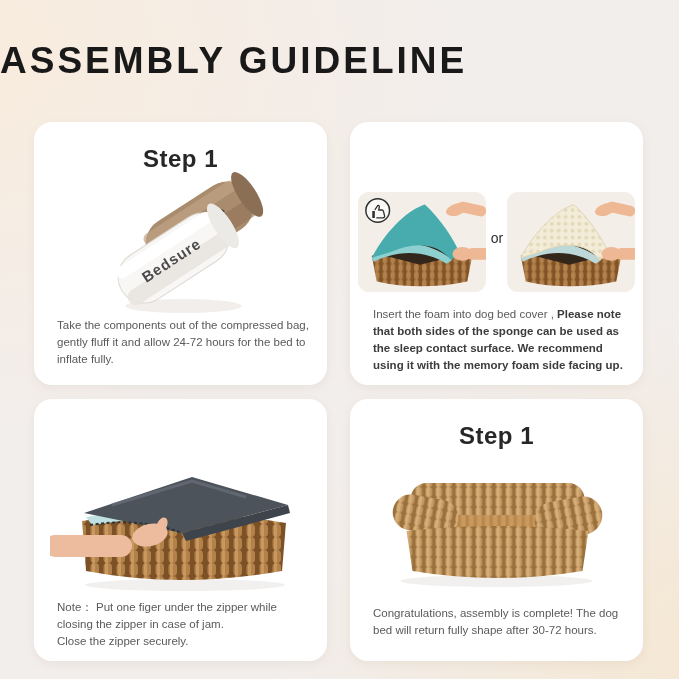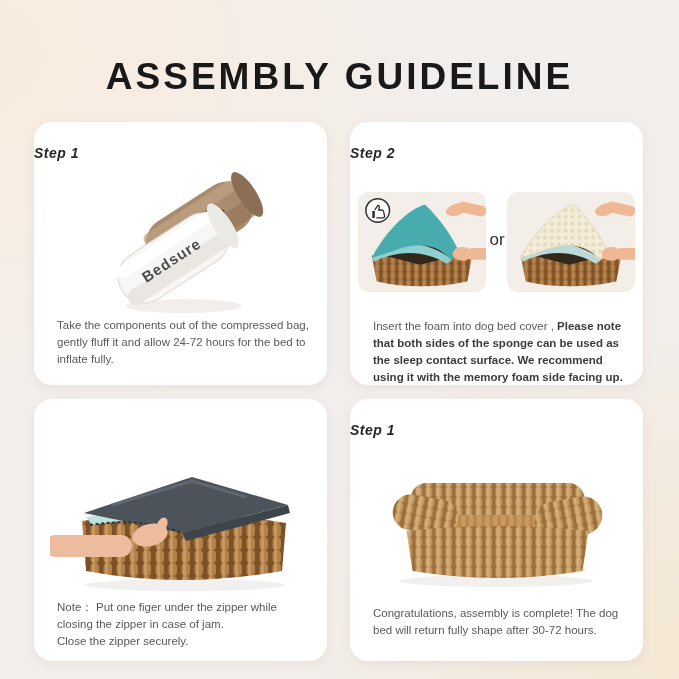--- a/index.html
+++ b/index.html
@@ -7,53 +7,53 @@
   body { font-family:"Liberation Sans", sans-serif; }
   .stage {
     position:relative; width:679px; height:679px; overflow:hidden;
     background:
       radial-gradient(900px 700px at -5% 8%, #f9ecdd 0%, rgba(249,236,221,0) 55%),
       radial-gradient(820px 620px at 106% 96%, #f5e7d2 0%, rgba(245,231,210,0) 55%),
       #f2eeec;
   }
   .page-title {
     position:absolute; top:40px; left:0; width:100%;
-    text-align:center; font-size:37px; font-weight:700;
-    letter-spacing:3px; color:#191919;margin-top:16px;
+    font-size:37px; font-weight:700;
+    letter-spacing:3px; color:#191919;
   }
   .cards {
     position:absolute; left:34px; top:122px;
     display:grid; grid-template-columns:293px 293px;
     grid-template-rows:263px 262px; column-gap:23px; row-gap:14px;
   }
   .card {
     position:relative; background:#ffffff; border-radius:18px;
     box-shadow:0 3px 10px rgba(160,130,100,0.10);
   }
   .step-label {
     position:absolute; top:23px; left:0; width:100%;
-    text-align:left; font-size:14px; font-weight:600;
-    letter-spacing:0.5px; color:#272727;font-style:italic;
+    text-align:center; font-size:24px; font-weight:600;
+    letter-spacing:0.5px; color:#272727;
   }
   .desc {
     position:absolute; left:23px; right:17px;
     font-size:11.5px; line-height:1.48; color:#5a5a5a;
   }
   .desc b { color:#3c3c3c; font-weight:700; }
   .illus { position:absolute; }
   .illus.center { left:50%; transform:translateX(-50%); }
   .tile {
     position:absolute; top:70px; width:128px; height:100px;
     background:#f3eee7; border-radius:11px; overflow:hidden;
   }
   .tile.left { left:8px; }
   .tile.right { right:8px; }
   .or-label {
     position:absolute; top:108px; left:135px; width:24px;
-    text-align:center; font-size:17px; color:#2e2e2e;
+    text-align:center; font-size:14px; color:#2e2e2e;
   }
   svg { display:block; }
 </style>
 </head>
 <body>
 
 <div class="stage">
 
   <div class="page-title">ASSEMBLY GUIDELINE</div>
 
@@ -77,21 +77,20 @@
             <rect x="14" y="94" width="122" height="16" rx="8" fill="#e7e3dd" opacity="0.85"></rect>
             <ellipse cx="134" cy="90" rx="9" ry="26" fill="#eceae6"></ellipse>
             <text x="72" y="96" text-anchor="middle" font-size="15" font-weight="bold" fill="#4a4a4a" letter-spacing="1">Bedsure</text>
           </g>
         </svg>
       </div>
       <div class="desc" style="top:195px;">Take the components out of the compressed bag, gently fluff it and allow 24-72 hours for the bed to inflate fully.</div>
     </div>
 
     <div class="card">
-      <div class="step-label">Step 2</div>
 
       <div class="tile left">
         <svg width="128" height="100" viewBox="0 0 130 100">
           <defs>
             <pattern id="cordA" width="8" height="8" patternUnits="userSpaceOnUse">
               <rect width="8" height="8" fill="#815327"></rect>
               <rect x="1" width="4.6" height="8" rx="2.2" fill="#b3824b"></rect>
             </pattern>
           </defs>
           <g>
@@ -140,21 +139,21 @@
           </g>
           <g fill="#eeb895">
             <rect x="102" y="8" width="30" height="11" rx="5.5" transform="rotate(12 102 8)"></rect>
             <ellipse cx="100" cy="17" rx="11" ry="6" transform="rotate(-18 100 17)"></ellipse>
             <rect x="110" y="56" width="24" height="12" rx="6"></rect>
             <ellipse cx="106" cy="62" rx="10" ry="7"></ellipse>
           </g>
         </svg>
       </div>
 
-      <div class="desc" style="top:196px;">
+      <div class="desc" style="top:184px;">
         <span>Insert the foam into dog bed cover , </span><b>Please note that both sides of the sponge can be used as the sleep contact surface. We recommend using it with the memory foam side facing up.</b>
       </div>
     </div>
 
     <div class="card">
       <div class="illus" style="left:16px; top:60px;">
         <svg width="250" height="132" viewBox="0 0 250 132">
           <defs>
             <pattern id="cordL" width="13" height="13" patternUnits="userSpaceOnUse">
               <rect width="13" height="13" fill="#7d5126"></rect>

